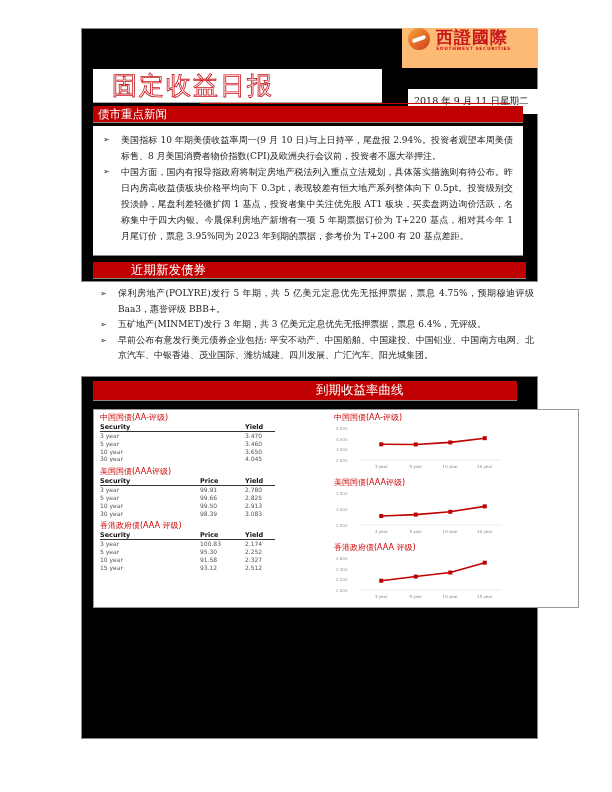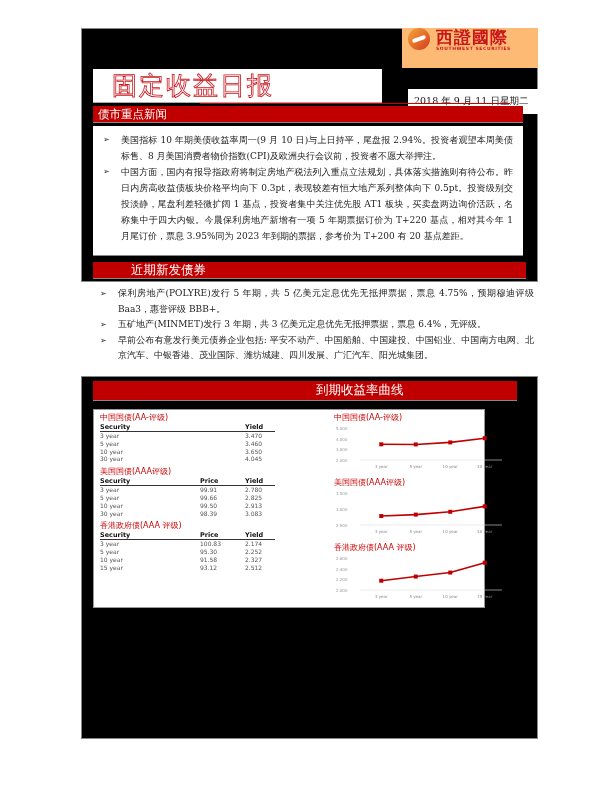--- a/index.html
+++ b/index.html
@@ -31,21 +31,21 @@
   .bar-prices .right-lbl { position: absolute; left: 223px; }
 
   .news-box { position: absolute; left: 93px; top: 126px; width: 430px; height: 130px; background: #fff; border-bottom: 1px solid #888; padding: 6px 10px 0 10px; }
   .bullet { display: flex; font-size: 9px; line-height: 16px; color: #222; text-align: justify; }
   .bullet .arrow { width: 18px; flex: 0 0 18px; font-family: "DejaVu Sans", sans-serif; font-size: 8px; }
   .bullet .txt { flex: 1; }
 
   .issue-list { position: absolute; left: 100px; top: 286px; width: 438px; padding-right: 4px; }
   .issue-list .bullet { line-height: 15.5px; font-size: 9px; }
 
-  .prices-panel { position: absolute; left: 93px; top: 409px; width: 392px; height: 199px; background: #fff; border: 1px solid #999; }
+  .prices-panel { position: absolute; left: 93px; top: 409px; width: 486px; height: 199px; background: #fff; border: 1px solid #999; }
   .tables { position: absolute; left: 6px; top: 2px; width: 175px; font-family: "DejaVu Sans", sans-serif; }
   .tbl-title { font-size: 8px; color: #c00; line-height: 11px; }
   .tbl { width: 175px; border-collapse: collapse; margin-bottom: 3px; }
   .tbl th { font-size: 6.5px; font-weight: bold; text-align: left; border-bottom: 0.8px solid #333; padding: 0; line-height: 8px; color: #111; }
   .tbl td { font-size: 6px; color: #555; padding: 0; line-height: 7.8px; }
   .c1 { width: 100px; margin-top: 18px; }
   .c2 { width: 45px; }
   .c3 { width: 30px; }
 
   .charts { position: absolute; left: 240px; top: 2px; width: 175px; }

